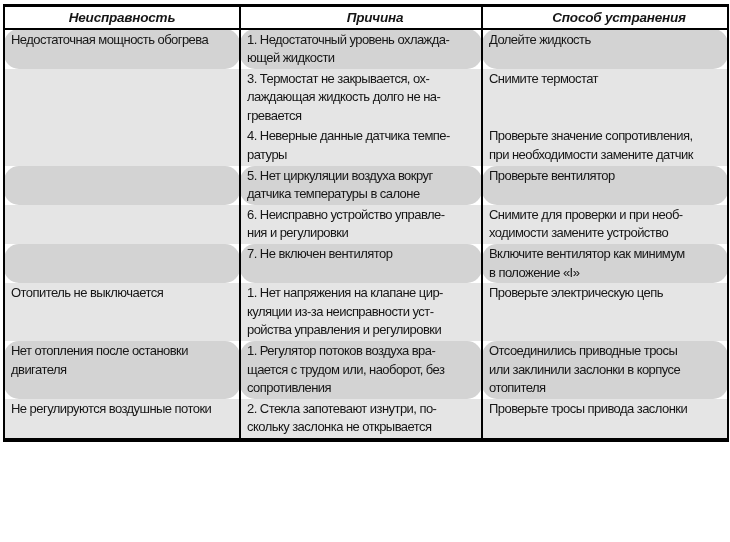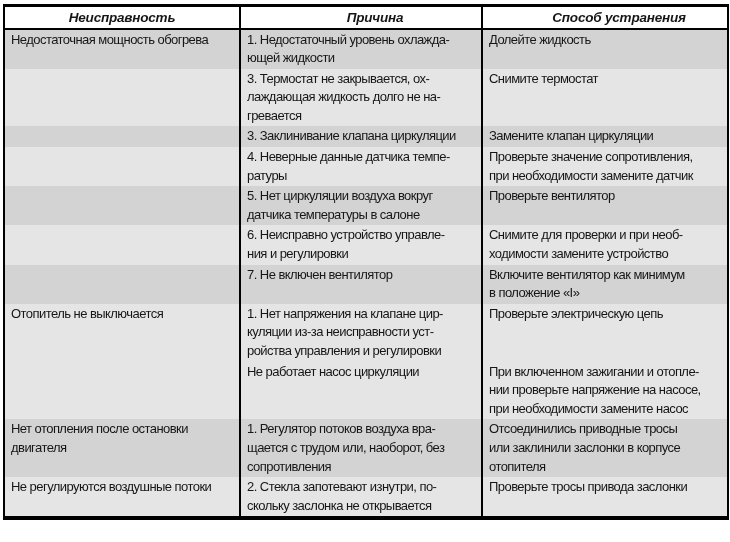--- a/index.html
+++ b/index.html
@@ -33,21 +33,21 @@
     border-bottom:2px solid var(--border);
   }
   th + th, td + td{border-left:2px solid var(--border);padding-left:32px;}
   tbody td{
     vertical-align:top;
     font-size:13px;line-height:18.6px;
     letter-spacing:-0.55px;
     padding:1px 4px 1px 6px;
     white-space:pre-line;
   }
-  tbody tr.dark td{background:var(--row-dark);}
+  tbody tr.dark td{background:var(--row-dark);border-radius:15px;}
   tbody tr.light td{background:var(--row-light);}
 </style>
 </head>
 <body>
 
 <div class="page">
   <table class="fault-table">
     <colgroup>
       <col class="c1">
         <col class="c2">
@@ -66,25 +66,20 @@
           <td>1. Недостаточный уровень охлажда-
 ющей жидкости</td>
           <td>Долейте жидкость</td>
         </tr>
         <tr class="light">
           <td></td>
           <td>3. Термостат не закрывается, ох-
 лаждающая жидкость долго не на-
 гревается</td>
           <td>Снимите термостат</td>
-        </tr>
-        <tr class="dark">
-          <td></td>
-          <td>3. Заклинивание клапана циркуляции</td>
-          <td>Замените клапан циркуляции</td>
         </tr>
         <tr class="light">
           <td></td>
           <td>4. Неверные данные датчика темпе-
 ратуры</td>
           <td>Проверьте значение сопротивления,
 при необходимости замените датчик</td>
         </tr>
         <tr class="dark">
           <td></td>
@@ -105,27 +100,20 @@
           <td>Включите вентилятор как минимум
 в положение «I»</td>
         </tr>
         <tr class="light">
           <td>Отопитель не выключается</td>
           <td>1. Нет напряжения на клапане цир-
 куляции из-за неисправности уст-
 ройства управления и регулировки</td>
           <td>Проверьте электрическую цепь</td>
         </tr>
-        <tr class="light">
-          <td></td>
-          <td>Не работает насос циркуляции</td>
-          <td>При включенном зажигании и отопле-
-нии проверьте напряжение на насосе,
-при необходимости замените насос</td>
-        </tr>
         <tr class="dark">
           <td>Нет отопления после остановки
 двигателя</td>
           <td>1. Регулятор потоков воздуха вра-
 щается с трудом или, наоборот, без
 сопротивления</td>
           <td>Отсоединились приводные тросы
 или заклинили заслонки в корпусе
 отопителя</td>
         </tr>

